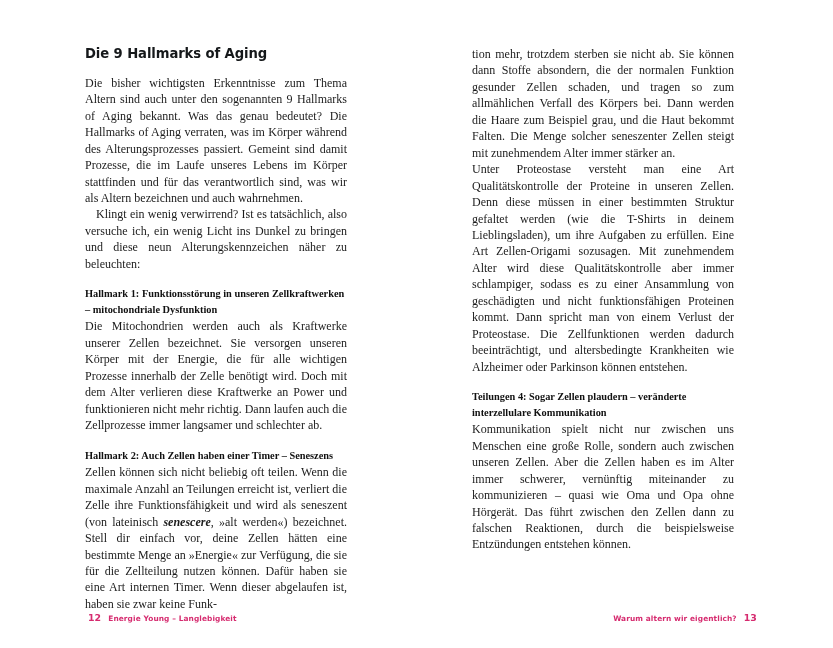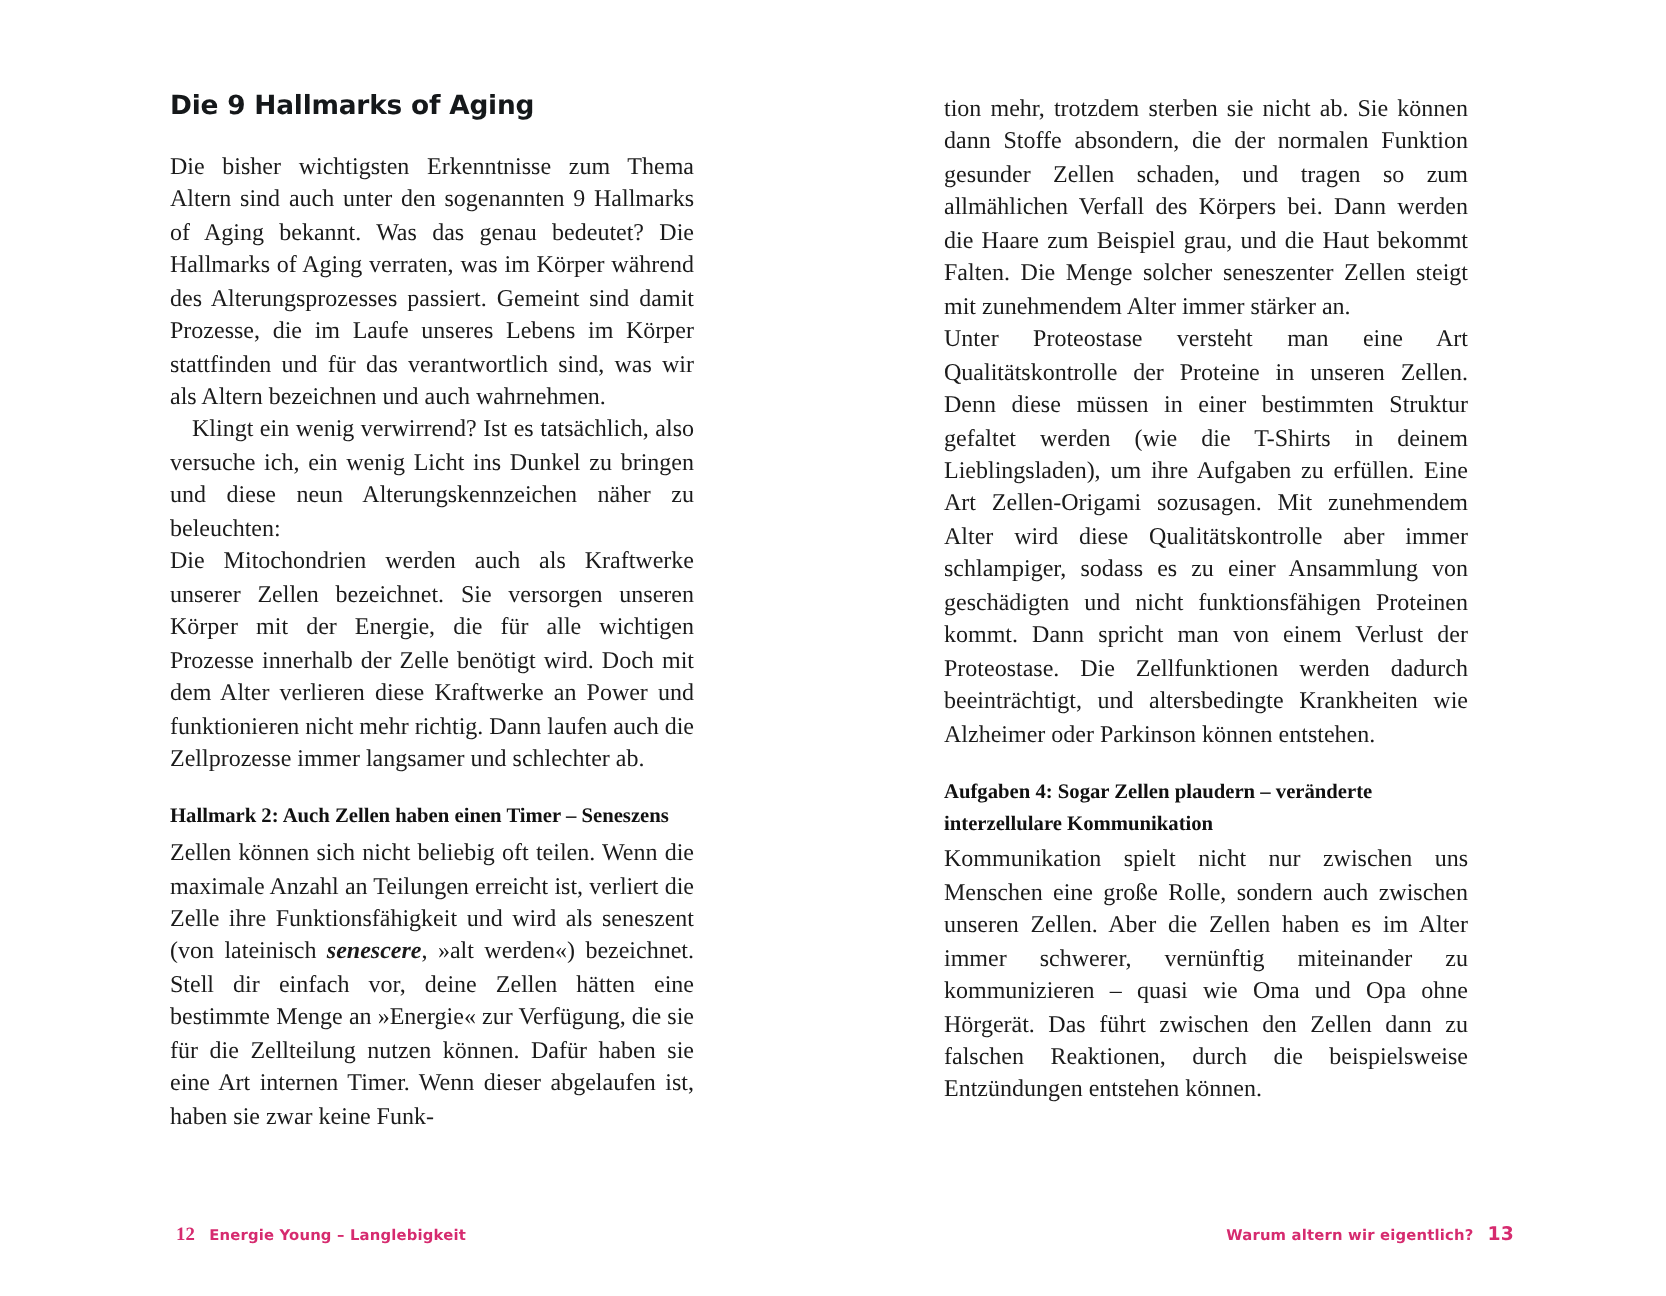--- a/index.html
+++ b/index.html
@@ -90,57 +90,58 @@
     display: flex;
     align-items: baseline;
   }
   .footer .folio {
     font-size: 9.4px;
     font-weight: bold;
     color: #d62b6f;
   }
   .footer-left  { left: 88px; }
   .footer-right { right: 76px; }
-  .footer-left .folio  { margin-right: 7px; font-family: Liberation Serif, serif; }
+  .footer-left .folio  { margin-right: 7px; }
   .footer-right .folio { margin-left: 7px; }
 </style>
 </head>
 <body>
 
 <div class="spread">
 
   <div class="page page-left">
     <div class="col">
 
       <h2 class="chapter-title">Die 9 Hallmarks of Aging</h2>
 
       <p class="body">Die bisher wichtigsten Erkenntnisse zum Thema Altern sind auch unter den sogenannten 9 Hallmarks of Aging bekannt. Was das genau bedeutet? Die Hallmarks of Aging verraten, was im Körper während des Alterungsprozesses passiert. Gemeint sind damit Prozesse, die im Laufe unseres Lebens im Körper stattfinden und für das verantwortlich sind, was wir als Altern bezeichnen und auch wahrnehmen.</p>
 
       <p class="body indent">Klingt ein wenig verwirrend? Ist es tatsächlich, also versuche ich, ein wenig Licht ins Dunkel zu bringen und diese neun Alterungskennzeichen näher zu beleuchten:</p>
 
+      <h3 class="hallmark">Hallmark 1: Funktionsstörung in unseren Zellkraftwerken – mitochondriale Dysfunktion</h3>
       <p class="body">Die Mitochondrien werden auch als Kraftwerke unserer Zellen bezeichnet. Sie versorgen unseren Körper mit der Energie, die für alle wichtigen Prozesse innerhalb der Zelle benötigt wird. Doch mit dem Alter verlieren diese Kraftwerke an Power und funktionieren nicht mehr richtig. Dann laufen auch die Zellprozesse immer langsamer und schlechter ab.</p>
 
-      <h3 class="hallmark">Hallmark 2: Auch Zellen haben einen Timer – Seneszens</h3>
+      <h3 class="hallmark">Hallmark 2: Auch Zellen haben einer Timer – Seneszens</h3>
       <p class="body"><span>Zellen können sich nicht beliebig oft teilen. Wenn die maximale Anzahl an Teilungen erreicht ist, verliert die Zelle ihre Funktionsfähigkeit und wird als seneszent (von lateinisch </span><span class="it">senescere</span><span>, »alt werden«) bezeichnet. Stell dir einfach vor, deine Zellen hätten eine bestimmte Menge an »Energie« zur Verfügung, die sie für die Zellteilung nutzen können. Dafür haben sie eine Art internen Timer. Wenn dieser abgelaufen ist, haben sie zwar keine Funk-</span></p>
     </div>
 
     <div class="footer footer-left">
       <span class="folio">12</span>
       <span class="running">Energie Young – Langlebigkeit</span>
     </div>
   </div>
 
   <div class="page page-right">
     <div class="col">
 
       <p class="body">tion mehr, trotzdem sterben sie nicht ab. Sie können dann Stoffe absondern, die der normalen Funktion gesunder Zellen schaden, und tragen so zum allmählichen Verfall des Körpers bei. Dann werden die Haare zum Beispiel grau, und die Haut bekommt Falten. Die Menge solcher seneszenter Zellen steigt mit zunehmendem Alter immer stärker an.</p>
 
       <p class="body">Unter Proteostase versteht man eine Art Qualitätskontrolle der Proteine in unseren Zellen. Denn diese müssen in einer bestimmten Struktur gefaltet werden (wie die T-Shirts in deinem Lieblingsladen), um ihre Aufgaben zu erfüllen. Eine Art Zellen-Origami sozusagen. Mit zunehmendem Alter wird diese Qualitätskontrolle aber immer schlampiger, sodass es zu einer Ansammlung von geschädigten und nicht funktionsfähigen Proteinen kommt. Dann spricht man von einem Verlust der Proteostase. Die Zellfunktionen werden dadurch beeinträchtigt, und altersbedingte Krankheiten wie Alzheimer oder Parkinson können entstehen.</p>
 
-      <h3 class="hallmark">Aufgaben 4: Sogar Zellen plaudern – veränderte interzellulare Kommunikation</h3>
+      <h3 class="hallmark">Teilungen 4: Sogar Zellen plaudern – veränderte interzellulare Kommunikation</h3>
       <p class="body">Kommunikation spielt nicht nur zwischen uns Menschen eine große Rolle, sondern auch zwischen unseren Zellen. Aber die Zellen haben es im Alter immer schwerer, vernünftig miteinander zu kommunizieren – quasi wie Oma und Opa ohne Hörgerät. Das führt zwischen den Zellen dann zu falschen Reaktionen, durch die beispielsweise Entzündungen entstehen können.</p>
     </div>
 
     <div class="footer footer-right">
       <span class="running">Warum altern wir eigentlich?</span>
       <span class="folio">13</span>
     </div>
   </div>
 
 </div>

